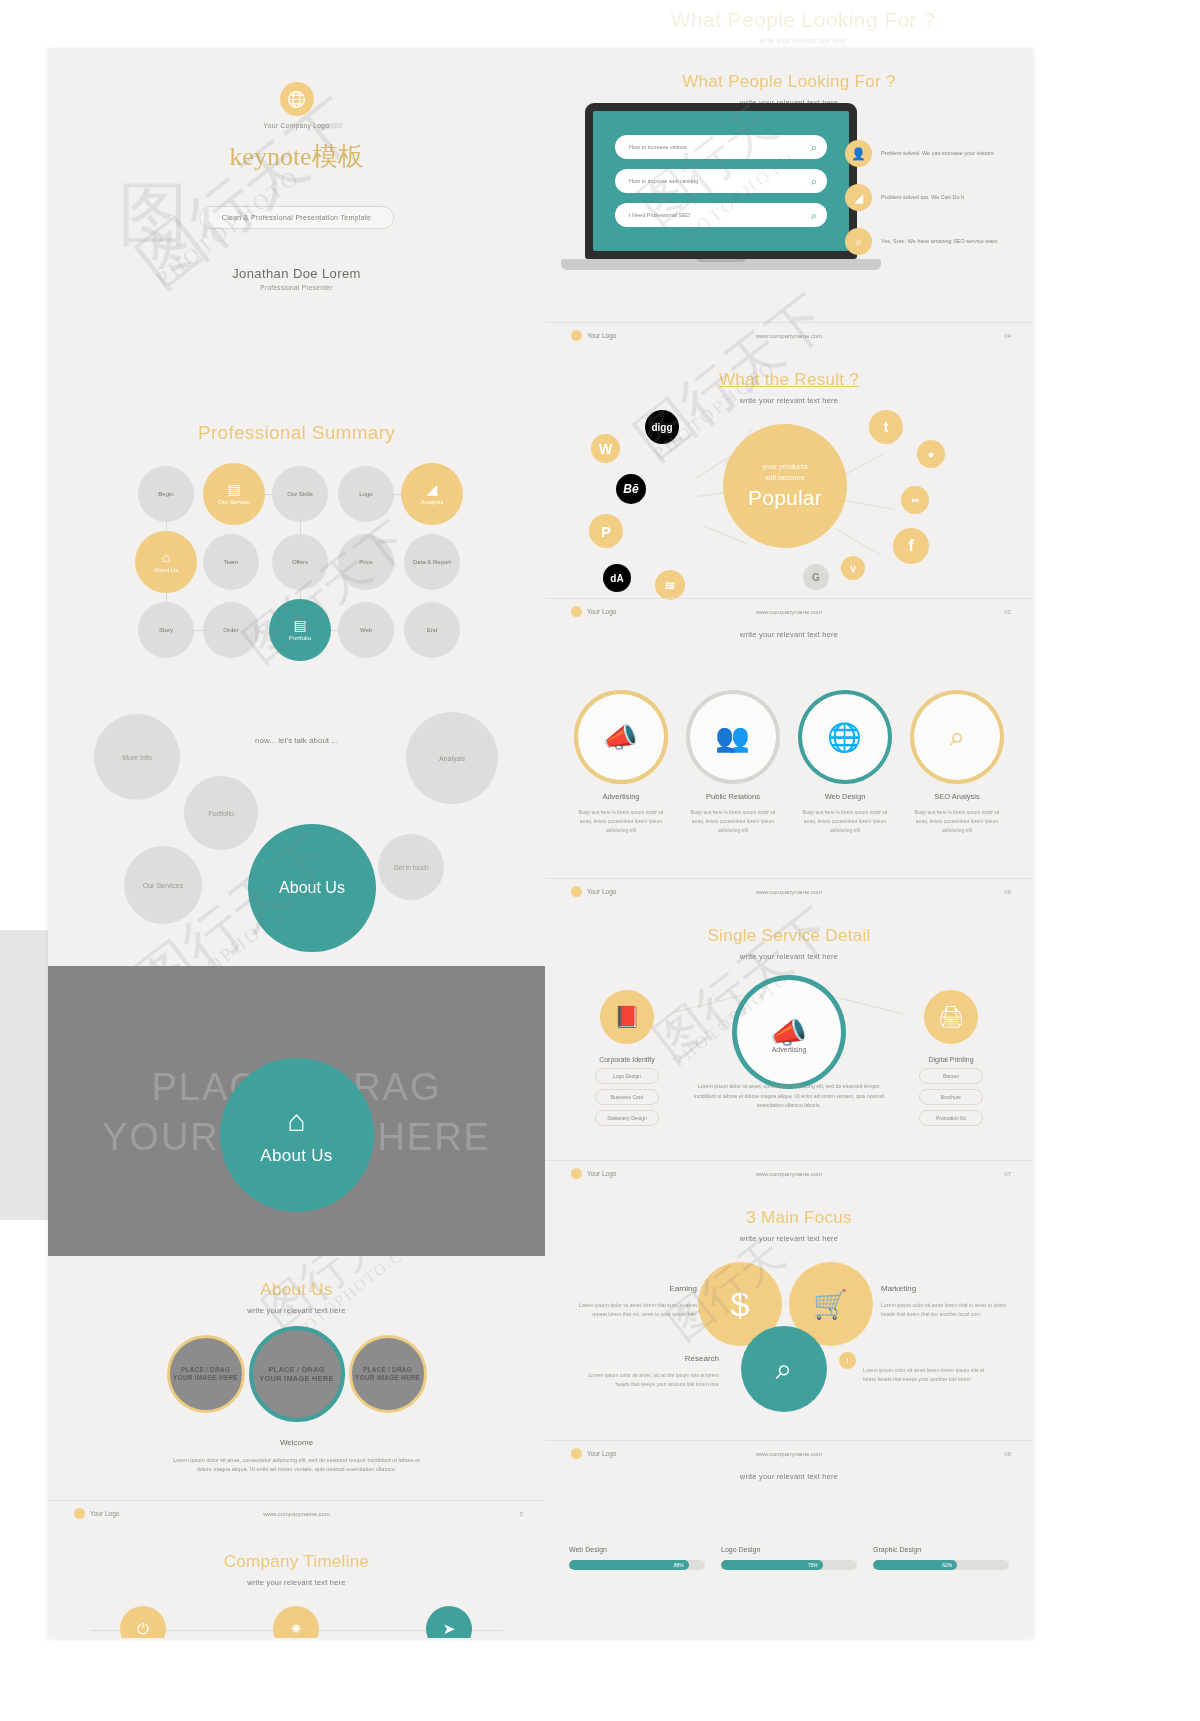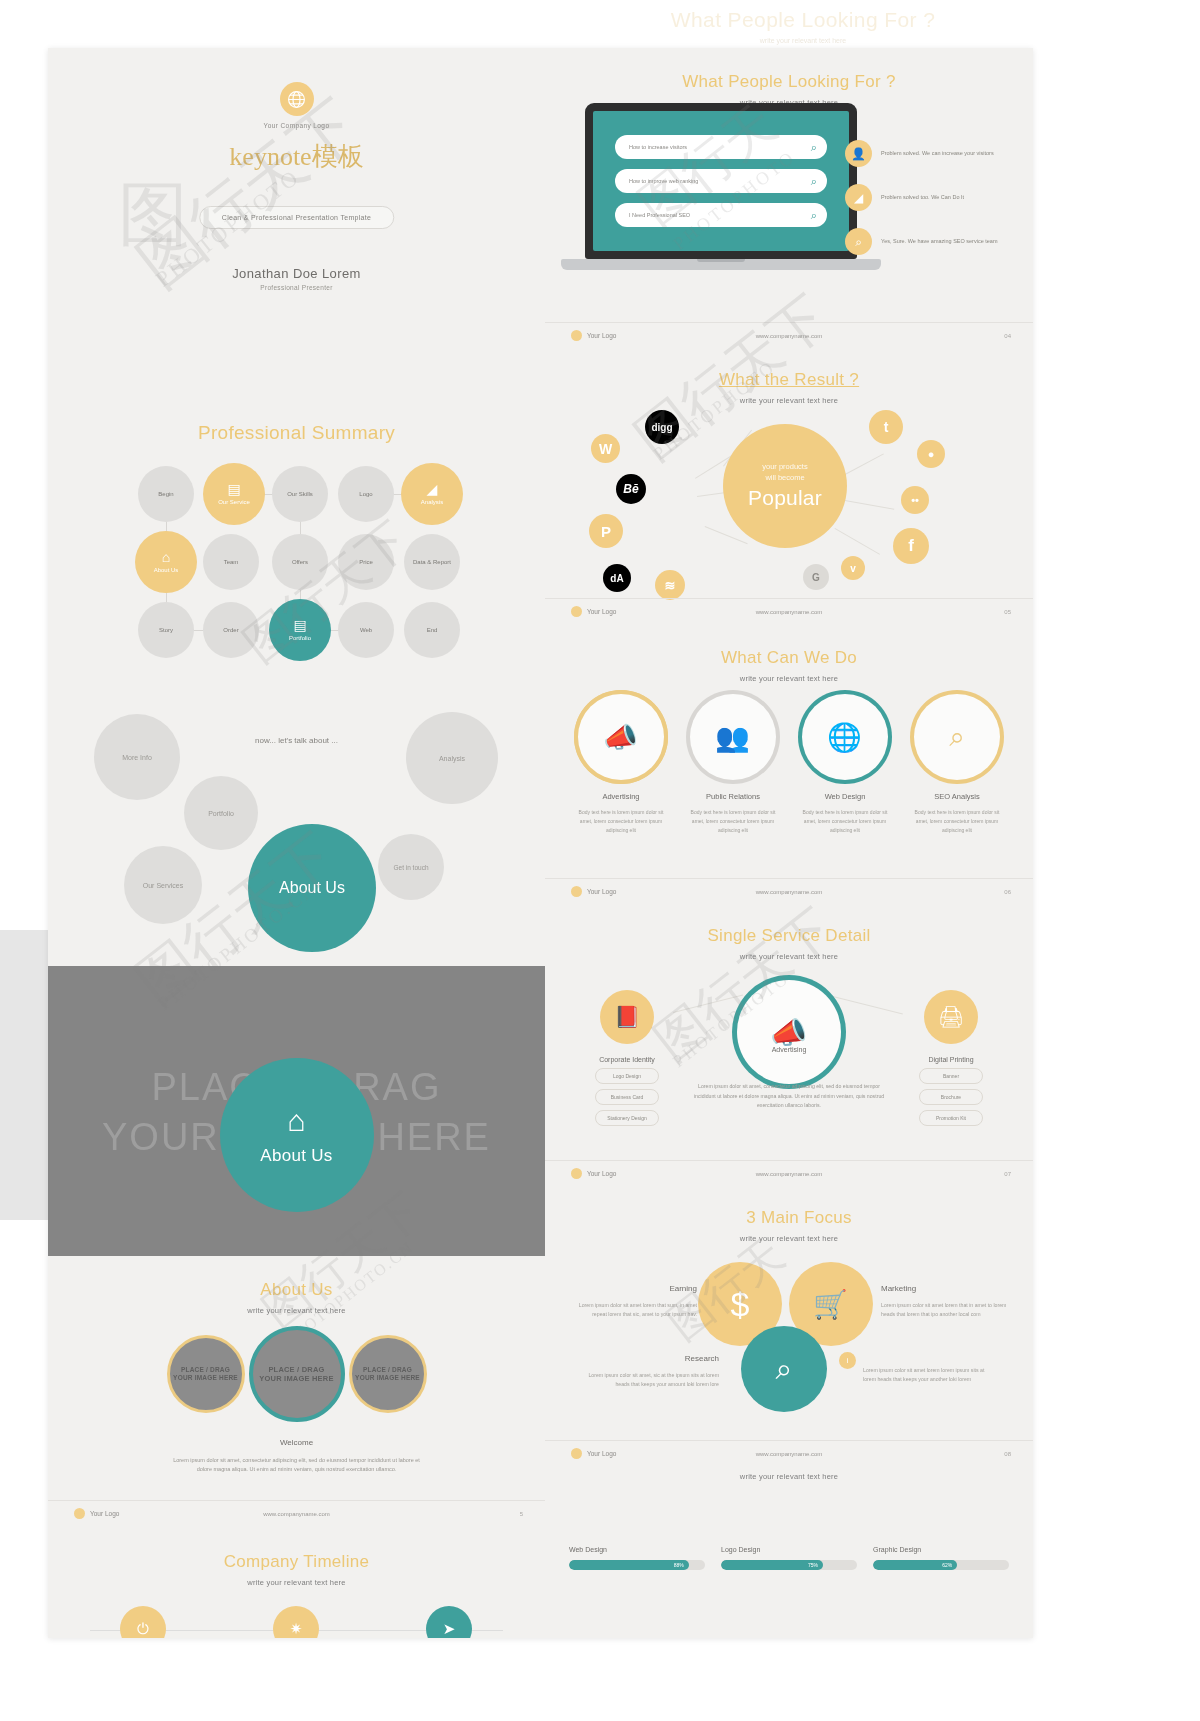--- a/index.html
+++ b/index.html
@@ -494,21 +494,20 @@
           <div class="fb-logo">
             <span class="fb-dot"></span>
             <span class="fb-txt">Your Logo</span>
           </div>
           <div class="fb-url">www.companyname.com</div>
           <div class="fb-num">05</div>
         </div>
       </div>
 
       <div class="slide" id="cando">
-        <div class="s-title">What Can We Do</div>
         <div class="s-sub">write your relevant text here</div>
         <div class="ring-row">
           <div class="ring-item">
             <div class="ring" style="box-shadow:0 0 0 4px #eccb82, 0 0 0 4px #eccb82;">
               <span class="ico" style="color:#eccb82;">📣</span>
             </div>
             <div class="ring-lbl">Advertising</div>
             <div class="ring-txt">Body text here is lorem ipsum dolor sit amet, lorem consectetur lorem ipsum adipiscing elit</div>
           </div>
           <div class="ring-item">

